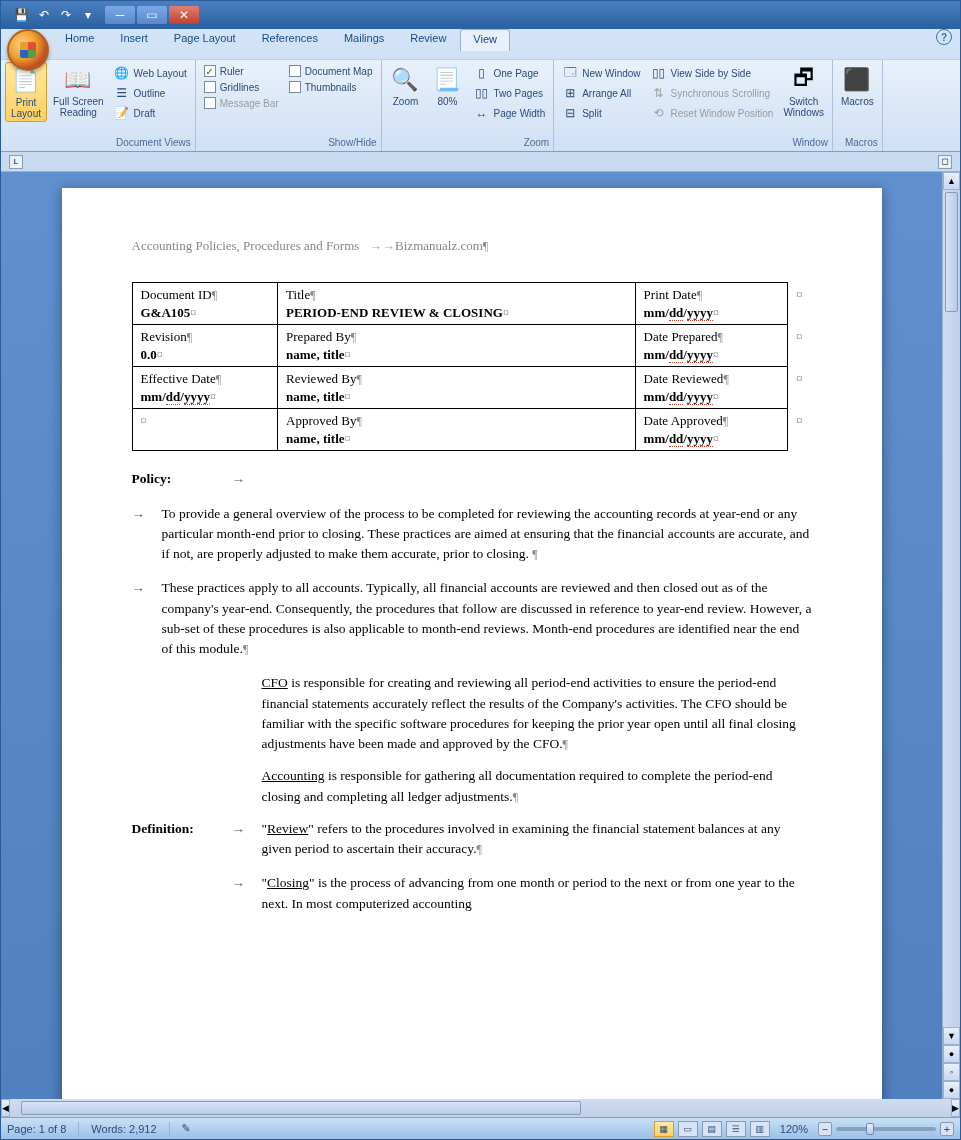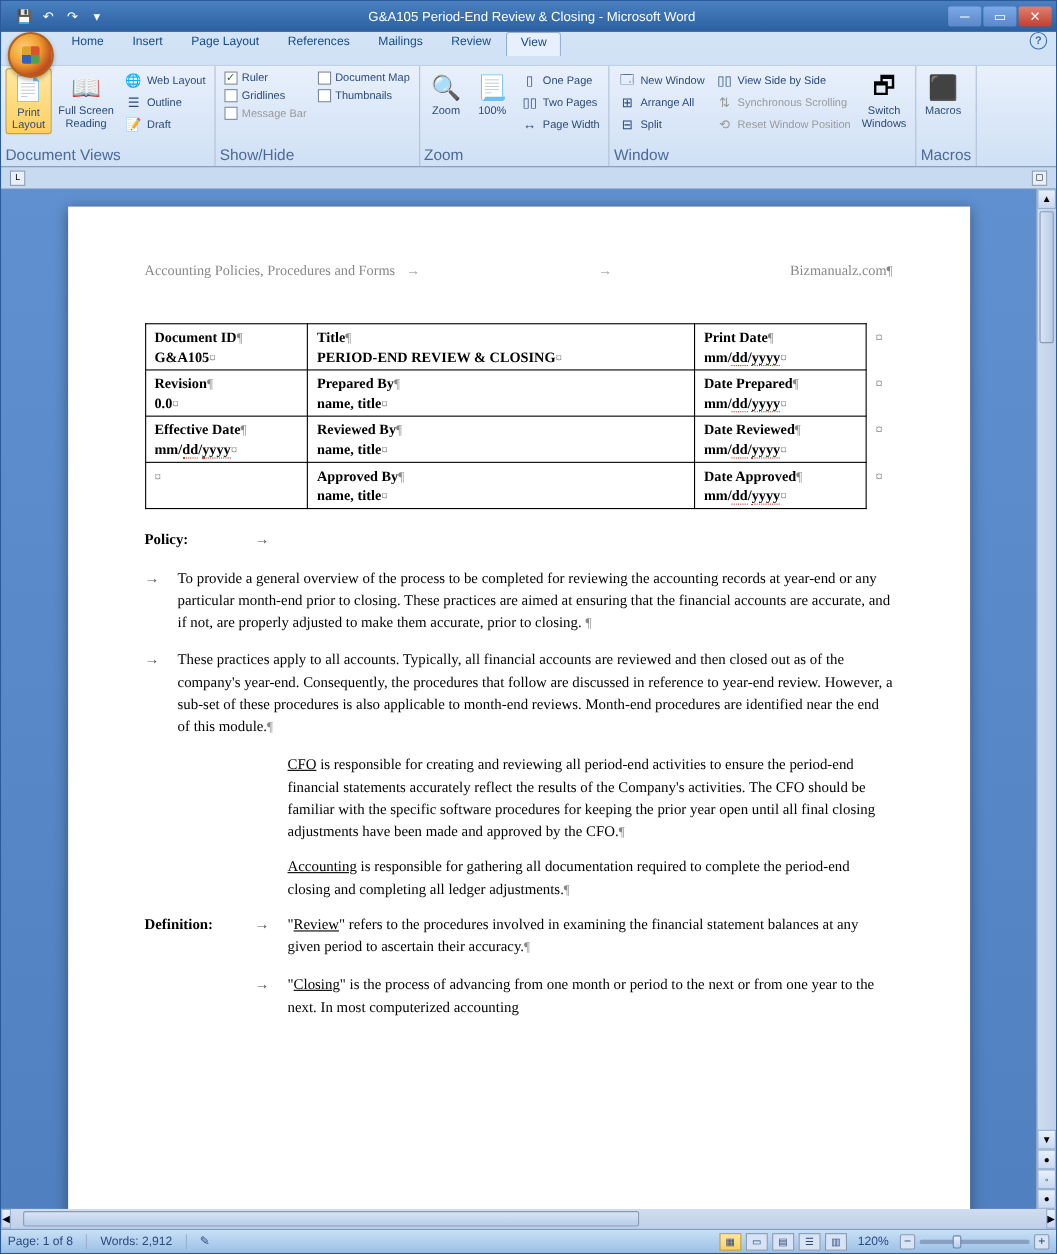--- a/index.html
+++ b/index.html
@@ -18,42 +18,42 @@
 .office-btn-row{display:flex;align-items:flex-start;height:30px;position:relative}
 .office-btn{width:42px;height:42px;background:radial-gradient(circle at 35% 35%,#ffd080,#f0a030 40%,#c05020 70%);border-radius:50%;border:2px solid #b06020;position:absolute;left:6px;top:0;z-index:10;display:flex;align-items:center;justify-content:center;box-shadow:0 2px 4px rgba(0,0,0,0.3)}
 .office-btn::before{content:"";width:16px;height:16px;background:conic-gradient(#e05030 0 90deg,#50a050 90deg 180deg,#3060c0 180deg 270deg,#e0a030 270deg 360deg);border-radius:2px}
 .tabs{display:flex;margin-left:52px;gap:2px;height:22px}
 .tab{padding:3px 12px;color:#154a8a;cursor:pointer;border-radius:3px 3px 0 0}
 .tab.active{background:#e8f0fb;border:1px solid #9ab0d0;border-bottom:none}
 .help-icon{margin-left:auto;margin-right:8px;color:#3a6fb0;font-weight:bold;cursor:pointer;width:16px;height:16px;border:1px solid #3a6fb0;border-radius:50%;display:flex;align-items:center;justify-content:center;font-size:10px}
 .ribbon{background:linear-gradient(180deg,#e8f0fb 0%,#d0e0f5 100%);display:flex;height:92px;border-top:1px solid #c0d0e8}
 .group{border-right:1px solid #b0c0d8;padding:2px 4px;display:flex;flex-direction:column}
 .group-body{flex:1;display:flex;gap:2px;align-items:flex-start}
-.group-label{text-align:left;font-size:14px;color:#4a6a9a;padding:1px 0}
+.group-label{text-align:right;font-size:10px;color:#4a6a9a;padding:1px 0}
 .big-btn{display:flex;flex-direction:column;align-items:center;padding:2px 4px;cursor:pointer;border-radius:3px;min-width:40px}
 .big-btn.active{background:linear-gradient(180deg,#ffe8a0,#ffd060);border:1px solid #d0a030}
 .big-btn-icon{width:32px;height:32px;display:flex;align-items:center;justify-content:center;font-size:22px}
 .big-btn-label{font-size:10px;text-align:center;line-height:1.1;color:#2a4a7a}
 .small-items{display:flex;flex-direction:column;gap:2px;padding:2px}
 .small-item{display:flex;align-items:center;gap:4px;font-size:10px;color:#2a4a7a;cursor:pointer;padding:1px 2px;white-space:nowrap}
 .small-icon{width:16px;height:16px;display:inline-flex;align-items:center;justify-content:center;font-size:12px}
 .chk{width:12px;height:12px;border:1px solid #7a8a9a;background:#fff;display:inline-flex;align-items:center;justify-content:center;font-size:10px;color:#2a6a2a}
 .ruler-bar{height:20px;background:#c8daf0;border-bottom:1px solid #9ab0d0;display:flex;align-items:center;padding:0 8px}
 .ruler-btn{width:14px;height:14px;border:1px solid #8a9ab0;background:#e8f0fb;display:flex;align-items:center;justify-content:center;font-size:8px;cursor:pointer}
 .ruler-right{margin-left:auto}
 .doc-area{flex:1;background:linear-gradient(180deg,#6090d0,#5080c0);overflow:hidden;position:relative;display:flex}
 .doc-scroll{flex:1;overflow:auto;padding:16px 0 0 0;display:flex;justify-content:center}
 .page{width:820px;background:#fff;box-shadow:0 2px 12px rgba(0,0,0,0.4);padding:50px 70px;font-family:Georgia,serif;color:#000;font-size:13.5px;min-height:1000px}
-.page-header{display:flex;justify-content:space-between;color:#888;font-size:13px;margin-bottom:40px;font-family:Georgia,serif}
+.page-header{display:flex;color:#888;font-size:13px;margin-bottom:28px;font-family:Georgia,serif}
 .hdr-arrow{color:#aaa}
 .pilcrow{color:#888;font-size:12px}
 .cell-mark{color:#888;font-size:12px}
 .doc-table{border-collapse:collapse;width:100%;margin-bottom:18px}
 .doc-table td{border:1px solid #000;padding:3px 8px;vertical-align:top;font-size:13px;line-height:1.35}
-.doc-table .lbl{font-weight:bold}
+.doc-table .lbl{font-weight:normal}
 .doc-table .val{font-weight:bold}
 .end-cell{color:#888;font-size:11px;border:none !important;width:12px;padding:0 0 0 3px}
 .section{display:flex;margin-bottom:14px;line-height:1.5}
 .sec-label{width:100px;font-weight:bold;flex-shrink:0}
 .sec-arrow{width:30px;color:#555;flex-shrink:0}
 .sec-body{flex:1}
 .indent-block{margin-left:130px;margin-bottom:12px;line-height:1.5}
 .underline{text-decoration:underline}
 .vscroll{width:18px;background:linear-gradient(90deg,#d0ddf0,#c0d0e8);border-left:1px solid #9ab0d0;display:flex;flex-direction:column}
 .scroll-btn{height:18px;background:linear-gradient(180deg,#e8f0fb,#c8d8ef);border:1px solid #9ab0d0;display:flex;align-items:center;justify-content:center;font-size:9px;cursor:pointer}
@@ -76,21 +76,20 @@
 <body>
 
 <div class="window">
   <div class="titlebar">
     <div class="qat">
       <span class="qat-btn">💾</span>
       <span class="qat-btn">↶</span>
       <span class="qat-btn">↷</span>
       <span class="qat-btn">▾</span>
     </div>
-    <div class="title-text">G&amp;A105 Period-End Review &amp; Closing - Microsoft Word</div>
     <div class="win-controls">
       <div class="wc wc-min">─</div>
       <div class="wc wc-max">▭</div>
       <div class="wc wc-close">✕</div>
     </div>
   </div>
 
   <div class="ribbon-area">
     <div class="office-btn-row">
       <div class="office-btn"></div>
@@ -166,21 +165,21 @@
       </div>
 
       <div class="group">
         <div class="group-body">
           <div class="big-btn">
             <div class="big-btn-icon">🔍</div>
             <div class="big-btn-label">Zoom</div>
           </div>
           <div class="big-btn">
             <div class="big-btn-icon">📃</div>
-            <div class="big-btn-label">100%</div>
+            <div class="big-btn-label">80%</div>
           </div>
           <div class="small-items">
             <div class="small-item">
                 <span class="small-icon">▯</span>
                 <span>One Page</span>
               </div>
             <div class="small-item">
                 <span class="small-icon">▯▯</span>
                 <span>Two Pages</span>
               </div>

